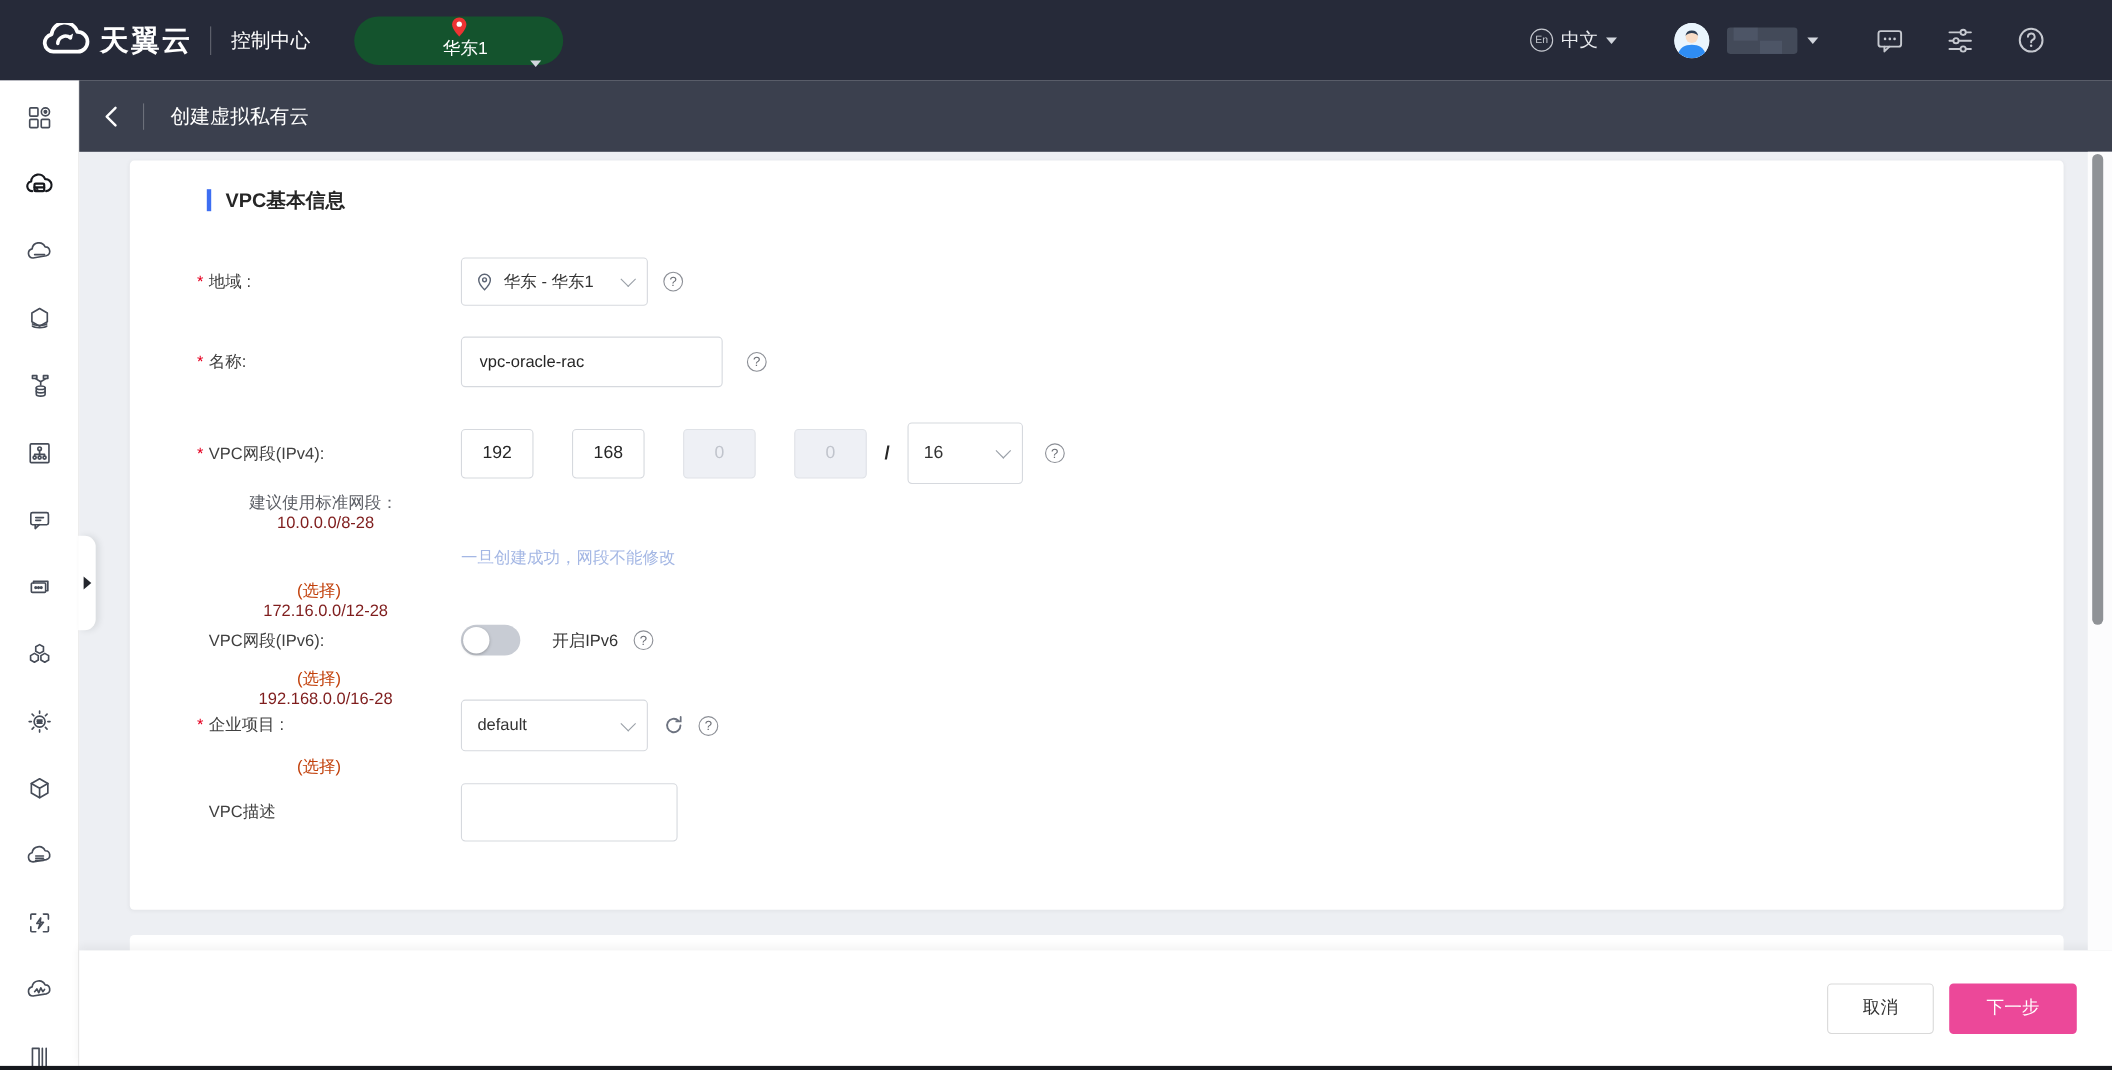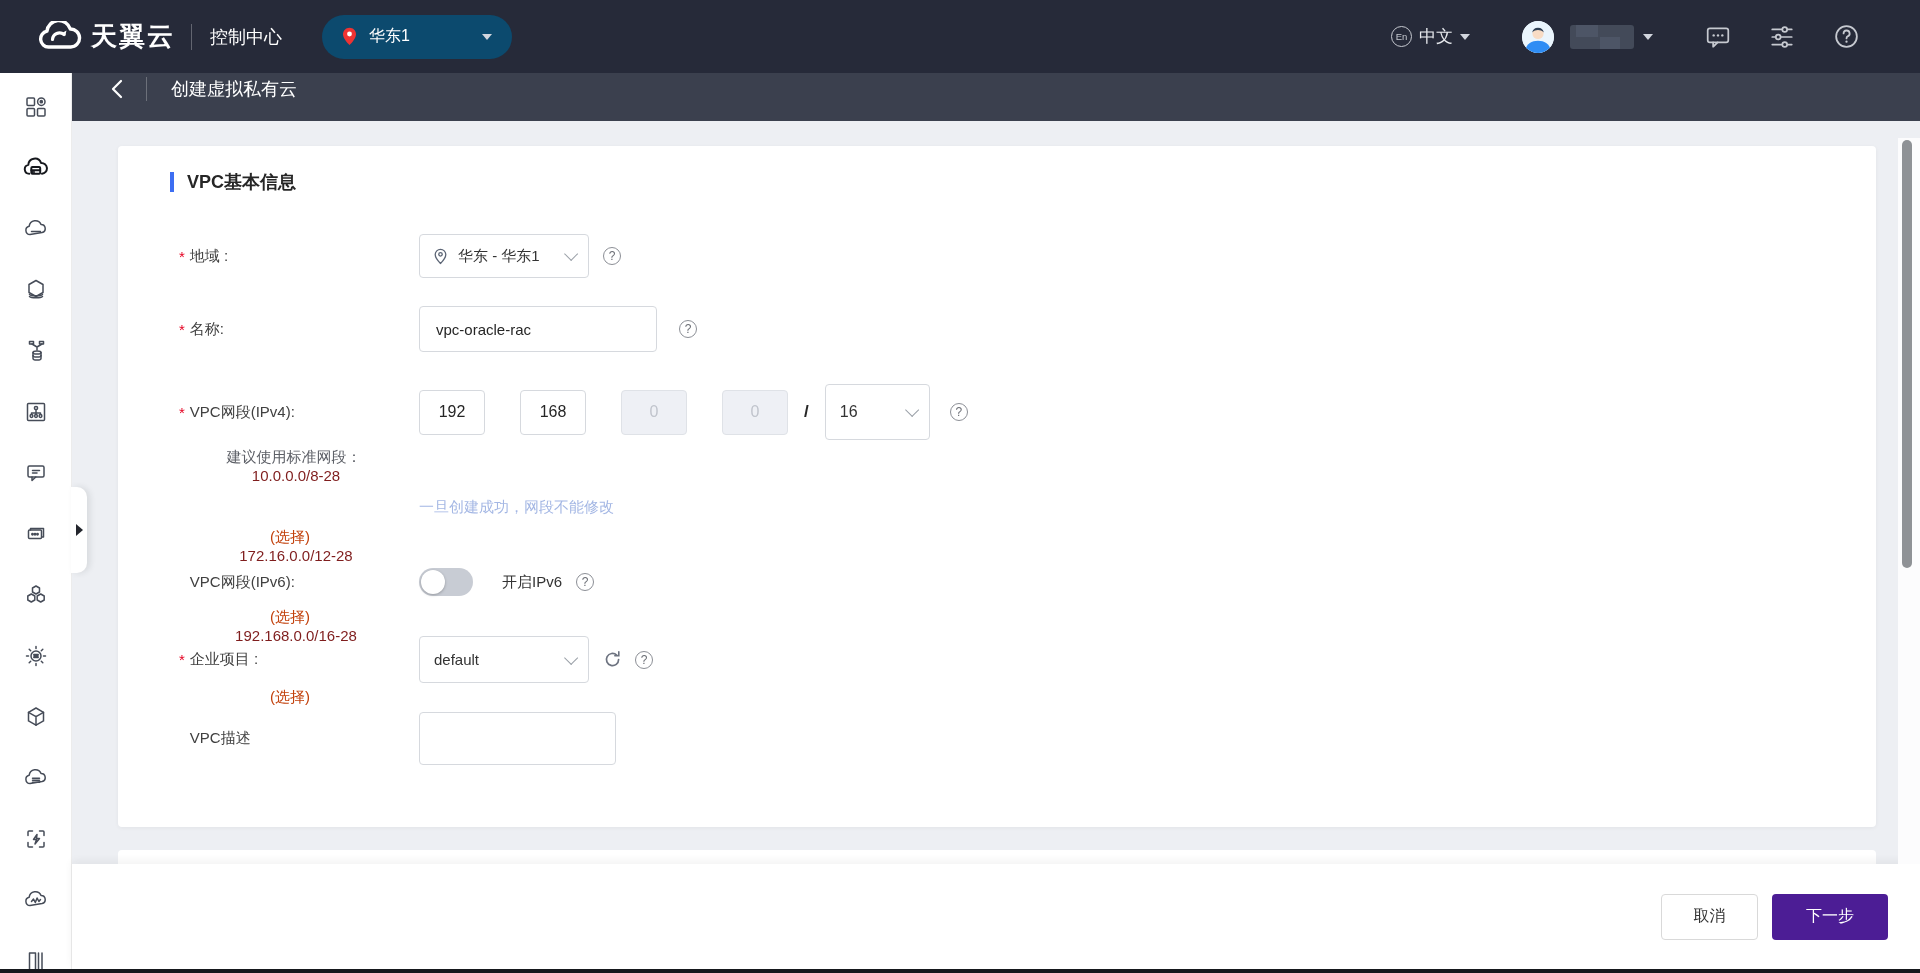--- a/index.html
+++ b/index.html
@@ -8,60 +8,60 @@
     font-family: "Liberation Sans", "DejaVu Sans", sans-serif;
     background:#edeff3; position:relative; color:#333;
   }
   
   .topbar { position:absolute; top:0; left:0; width:1920px; height:73px;
     background:#262a39; display:flex; align-items:center; padding:0 60px 0 36px; color:#fff; z-index:10;}
   .logo { display:flex; align-items:center; gap:9px; }
   .brand-text { font-size:26px; font-weight:700; letter-spacing:2px; }
   .tb-divider { width:1px; height:26px; background:rgba(255,255,255,.28); margin:0 18px 0 16px; }
   .console-label { font-size:18px; }
-  .region-pill { margin-left:40px; width:190px; height:44px; border-radius:22px; background:#0c4a6e;
-    display:flex; align-items:center; padding:0 20px; cursor:pointer; }
+  .region-pill { margin-left:40px; width:190px; height:44px; border-radius:22px; background:#14532d;
+    display:flex; align-items:center; padding:0 20px; cursor:pointer;flex-direction:column; }
   .region-pill .txt { font-size:16px; margin-left:12px; }
   .caret { width:0; height:0; border-left:5px solid transparent; border-right:5px solid transparent;
     border-top:6px solid #d2d6de; }
   .region-pill .caret { margin-left:auto; }
   .tb-right { margin-left:auto; display:flex; align-items:center; }
   .lang { display:flex; align-items:center; gap:7px; cursor:pointer; }
   .en-badge { width:21px; height:21px; border:1.4px solid #c6c9d0; border-radius:50%;
     font-size:9.5px; color:#c6c9d0; display:flex; align-items:center; justify-content:center; }
   .lang .txt { font-size:17px; color:#e8eaee; }
   .avatar { width:32px; height:32px; border-radius:50%; overflow:hidden; margin-left:52px; cursor:pointer; background:#e9f5fd;}
   .user-redact { margin-left:16px; display:flex; align-items:center; gap:9px; cursor:pointer;}
   .redact-block { width:64px; height:24px; background:#434a59; border-radius:3px; position:relative; overflow:hidden;}
   .redact-block i { position:absolute; background:#4d5566; }
   .redact-block i:nth-child(1){ left:6px; top:0; width:22px; height:12px;}
   .redact-block i:nth-child(2){ left:30px; top:12px; width:20px; height:12px;}
   .tb-icon { margin-left:44px; cursor:pointer; display:flex; }
   
-  .pageheader { position:absolute; top:56px; left:72px; right:0; height:65px; background:#3b404e;
-    display:flex; align-items:center; padding-left:38px; color:#fff; z-index:3;}
+  .pageheader { position:absolute; top:73px; left:72px; right:0; height:65px; background:#3b404e;
+    display:flex; align-items:center; padding-left:22px; color:#fff; z-index:3;}
   .back-btn { cursor:pointer; display:flex; align-items:center; }
   .ph-divider { width:1px; height:24px; background:rgba(255,255,255,.25); margin:0 24px 0 22px; }
   .ph-title { font-size:18px; }
   
   .sidebar { position:absolute; top:73px; left:0; width:72px; bottom:0; background:#fff;
     border-right:1px solid #ececec; overflow:hidden; z-index:2; padding-top:3px;}
   .side-item { height:61px; display:flex; align-items:center; justify-content:center; cursor:pointer; }
   .side-item svg { stroke:#464c58; fill:none; stroke-width:1.5; stroke-linecap:round; stroke-linejoin:round;}
   .side-item.bold svg { stroke:#16181d; stroke-width:1.9; }
   .expander { position:absolute; left:71px; top:487px; width:16px; height:86px; background:#fff;
     border-radius:0 10px 10px 0; box-shadow:3px 0 6px rgba(31,35,41,.10); z-index:4;
     display:flex; align-items:center; justify-content:center; cursor:pointer;}
   .expander .tri { width:0; height:0; border-top:6px solid transparent; border-bottom:6px solid transparent;
     border-left:7px solid #23262d; }
   
   .content { position:absolute; top:138px; left:72px; right:0; bottom:0; background:#edeff3; }
   .card { position:absolute; top:8px; left:46px; width:1758px; height:681px; background:#fff;
     border-radius:4px; box-shadow:0 1px 4px rgba(0,0,0,.05); }
-  .section-title { position:absolute; top:24px; left:52px; display:flex; align-items:center; }
+  .section-title { position:absolute; top:24px; left:70px; display:flex; align-items:center; }
   .section-title .bar { width:4px; height:20px; background:#3d6ef2; margin-right:13px; }
   .section-title .txt { font-size:18px; font-weight:700; color:#262626; }
   .frow { position:absolute; left:61px; display:flex; align-items:center; }
   .flabel { width:240px; font-size:15px; color:#404040; display:flex; align-items:center; }
   .req { color:#e50021; margin-right:5px; font-size:15px; }
   .req.hidden { visibility:hidden; }
   .select-box { height:44px; border:1px solid #d6d9de; border-radius:4px; background:#fff;
     display:flex; align-items:center; padding:0 14px; cursor:pointer; }
   .select-box .val { font-size:15px; color:#333; }
   .chev { width:10px; height:10px; border-right:1.6px solid #9aa0a8; border-bottom:1.6px solid #9aa0a8;
@@ -86,21 +86,21 @@
   .refresh { margin-left:14px; cursor:pointer; display:flex; }
   .desc-area { width:197px; height:53px; border:1px solid #d6d9de; border-radius:4px; resize:none;
     font-family:inherit; font-size:15px; padding:8px 12px; outline:none; background:#fff;}
   .card2 { position:absolute; top:712px; left:46px; width:1758px; height:60px; background:#fff; border-radius:4px 4px 0 0; }
   
   .footer { position:absolute; left:72px; right:0; bottom:4px; height:105px; background:#fff;
     box-shadow:0 -3px 8px rgba(29,35,41,.06); display:flex; align-items:center; justify-content:flex-end;
     padding-right:32px; gap:14px; z-index:5; }
   .btn { height:46px; border-radius:4px; font-size:16px; font-family:inherit; cursor:pointer; }
   .btn-cancel { width:97px; background:#fff; border:1px solid #d9d9d9; color:#333; }
-  .btn-next { width:116px; background:#4c1d95; border:none; color:#fff; }
+  .btn-next { width:116px; background:#ec4899; border:none; color:#fff; }
   .bottomline { position:absolute; left:0; right:0; bottom:0; height:4px; background:#16181d; z-index:8; }
   
   .scroll-track { position:absolute; top:138px; right:0; width:22px; height:726px; background:#fcfcfd; z-index:6; }
   .scroll-thumb { position:absolute; top:2px; right:8px; width:10px; height:428px; background:#8f9296; border-radius:6px; cursor:grab;}
 </style>
 </head>
 <body>
 
 <div class="topbar">
   <div class="logo">

